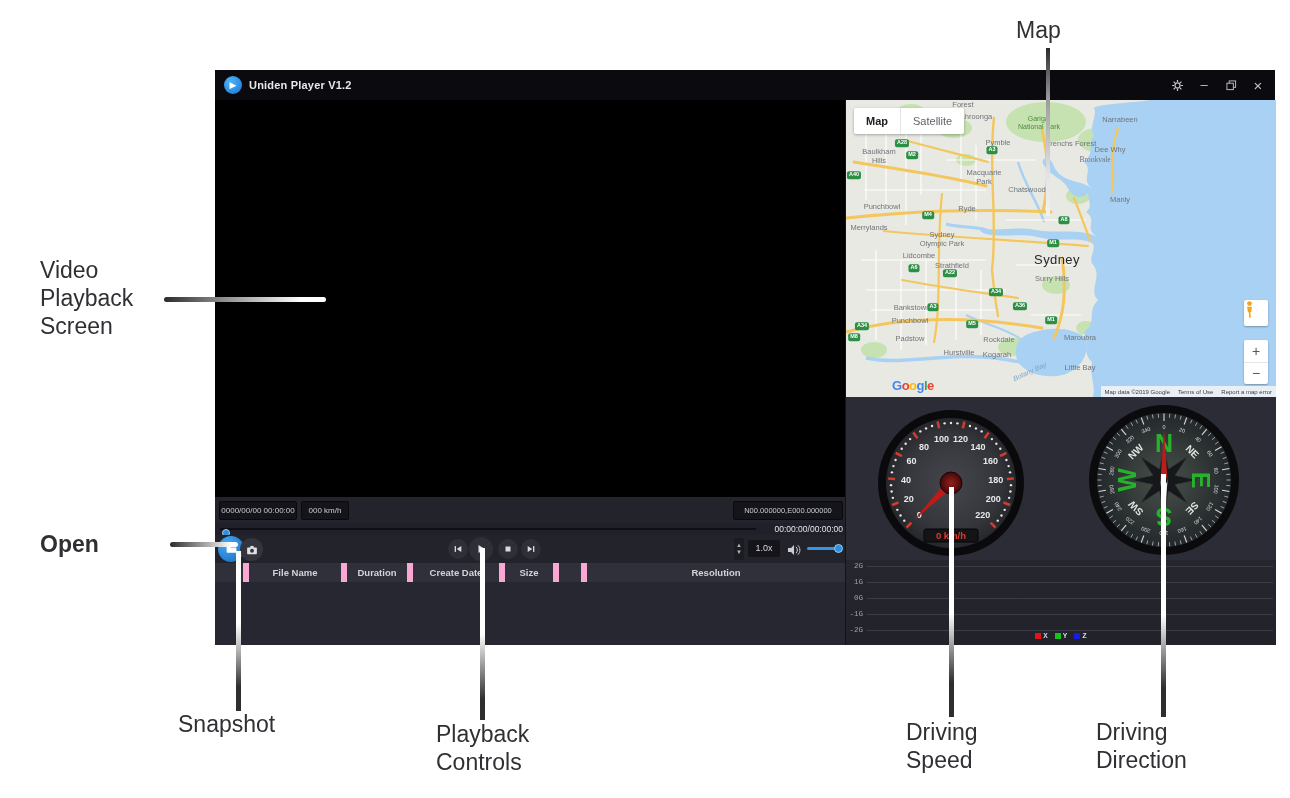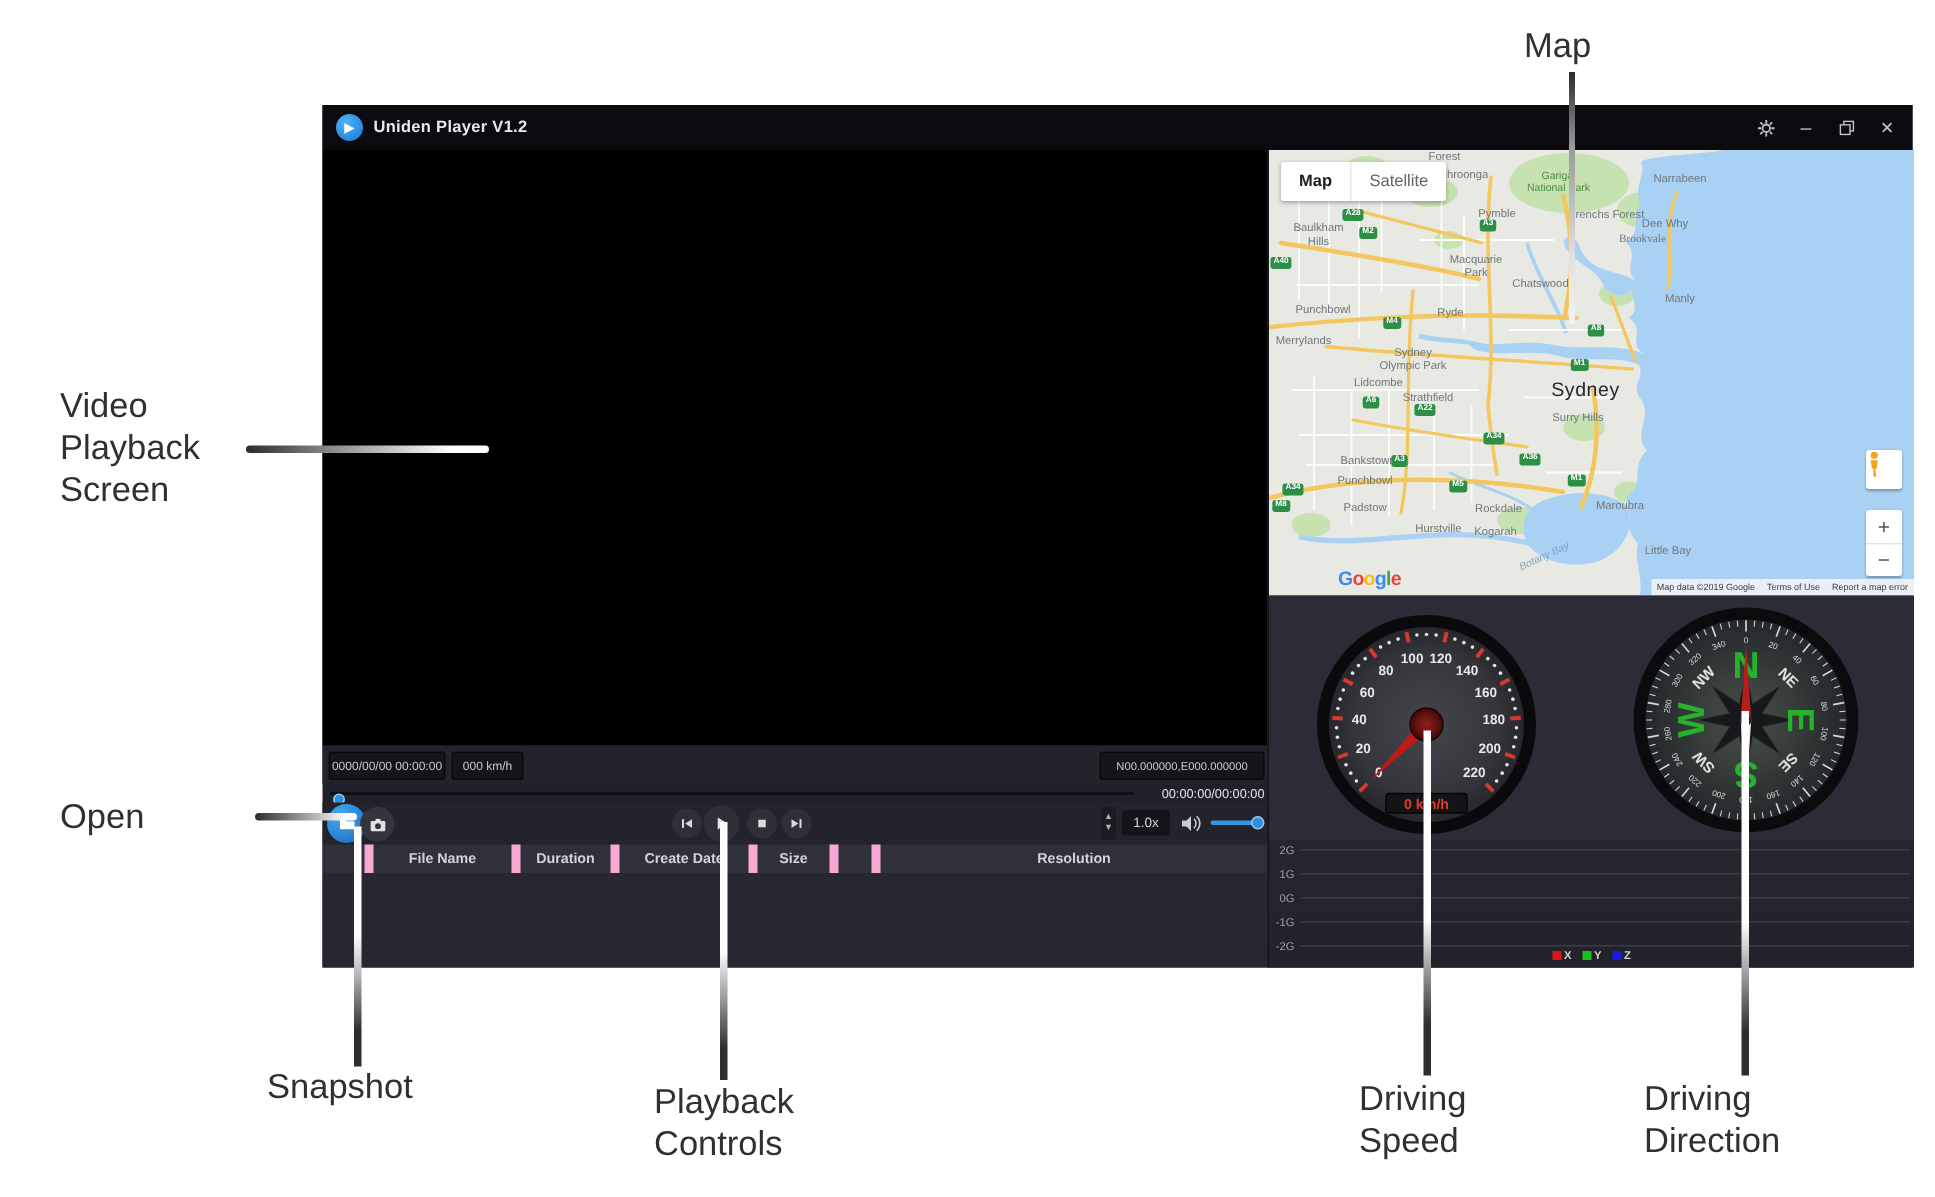--- a/index.html
+++ b/index.html
@@ -75,21 +75,21 @@
   .zoomctl span{flex:1;display:flex;align-items:center;justify-content:center;font-size:14px;color:#565656;}
   .zoomctl .zp{border-bottom:1px solid #e5e5e5;}
   .gglogo{position:absolute;left:6px;top:278px;font-size:13px;font-weight:bold;letter-spacing:-.5px;margin-left:40px;}
   .attrib{position:absolute;right:0;bottom:0;height:11px;background:rgba(245,245,245,.85);display:flex;
     align-items:center;gap:8px;padding:0 4px;font-size:6px;color:#3c4043;}
 
   .gauges{position:absolute;left:0;top:297px;width:430px;height:163px;background:#2c2c37;}
   .speedo-svg{position:absolute;left:30px;top:11px;}
   .compass-svg{position:absolute;left:241px;top:6px;}
 
-  .gsensor{position:absolute;left:0;top:460px;width:430px;height:85px;background:linear-gradient(#26262e,#22222a);}
+  .gsensor{position:absolute;left:0;top:460px;width:430px;height:85px;background:linear-gradient(#26262e,#22222a);font-family:Liberation Mono, monospace;}
   .grow{position:absolute;left:0;right:0;height:0;}
   .glab{position:absolute;left:2px;top:-4px;width:15px;text-align:right;font-size:7.5px;color:#9ea1a8;}
   .gline{position:absolute;left:21px;right:3px;top:0;height:1px;background:#3c3c46;}
   .glegend{position:absolute;left:0;right:0;top:72px;display:flex;justify-content:center;gap:7px;}
   .glit{display:flex;align-items:center;gap:2px;font-size:7.5px;font-weight:bold;color:#cfd2d8;}
   .gsq{width:6px;height:6px;display:inline-block;}
 
   
   .co-label{position:absolute;z-index:6;font-size:23px;color:#303034;line-height:28px;}
   .co-line{position:absolute;z-index:5;}
@@ -299,21 +299,21 @@
             <div class="mp" style="left: 106px; top: 165px;">Strathfield</div>
             <div class="mp city" style="left: 211px; top: 160px;">Sydney</div>
             <div class="mp" style="left: 206px; top: 178px;">Surry Hills</div>
             <div class="mp" style="left: 66px; top: 207px;">Bankstown</div>
             <div class="mp" style="left: 64px; top: 220px;">Punchbowl</div>
             <div class="mp" style="left: 64px; top: 238px;">Padstow</div>
             <div class="mp" style="left: 153px; top: 239px;">Rockdale</div>
             <div class="mp" style="left: 113px; top: 252px;">Hurstville</div>
             <div class="mp" style="left: 151px; top: 254px;">Kogarah</div>
             <div class="mp" style="left: 234px; top: 237px;">Maroubra</div>
-            <div class="mp" style="left: 234px; top: 267px; margin-left: 32px;">Little Bay</div>
+            <div class="mp" style="left: 234px; top: 267px;">Little Bay</div>
             <div class="mp water" style="left: 184px; top: 272px;">Botany Bay</div>
             <div class="rbadge" style="left: 56px; top: 43px;">A28</div>
             <div class="rbadge" style="left: 66px; top: 55px;">M2</div>
             <div class="rbadge" style="left: 146px; top: 50px;">A3</div>
             <div class="rbadge" style="left: 8px; top: 75px;">A40</div>
             <div class="rbadge" style="left: 82px; top: 115px;">M4</div>
             <div class="rbadge" style="left: 218px; top: 120px;">A8</div>
             <div class="rbadge" style="left: 207px; top: 143px;">M1</div>
             <div class="rbadge" style="left: 68px; top: 168px;">A6</div>
             <div class="rbadge" style="left: 104px; top: 173px;">A22</div>
@@ -575,21 +575,21 @@
   </div>
   <div class="co-line l-map"></div>
 
   <div class="co-label" style="left:40px;top:256px;">
     <div>Video</div>
     <div>Playback</div>
     <div>Screen</div>
   </div>
   <div class="co-line l-video"></div>
 
-  <div class="co-label" style="left:40px;top:530px;">
+  <div class="co-label" style="left:40px;top:530px;font-weight:bold;">
     <div>Open</div>
   </div>
   <div class="co-line l-open"></div>
 
   <div class="co-label" style="left:178px;top:710px;">
     <div>Snapshot</div>
   </div>
   <div class="co-line l-snap"></div>
 
   <div class="co-label" style="left:436px;top:720px;">

